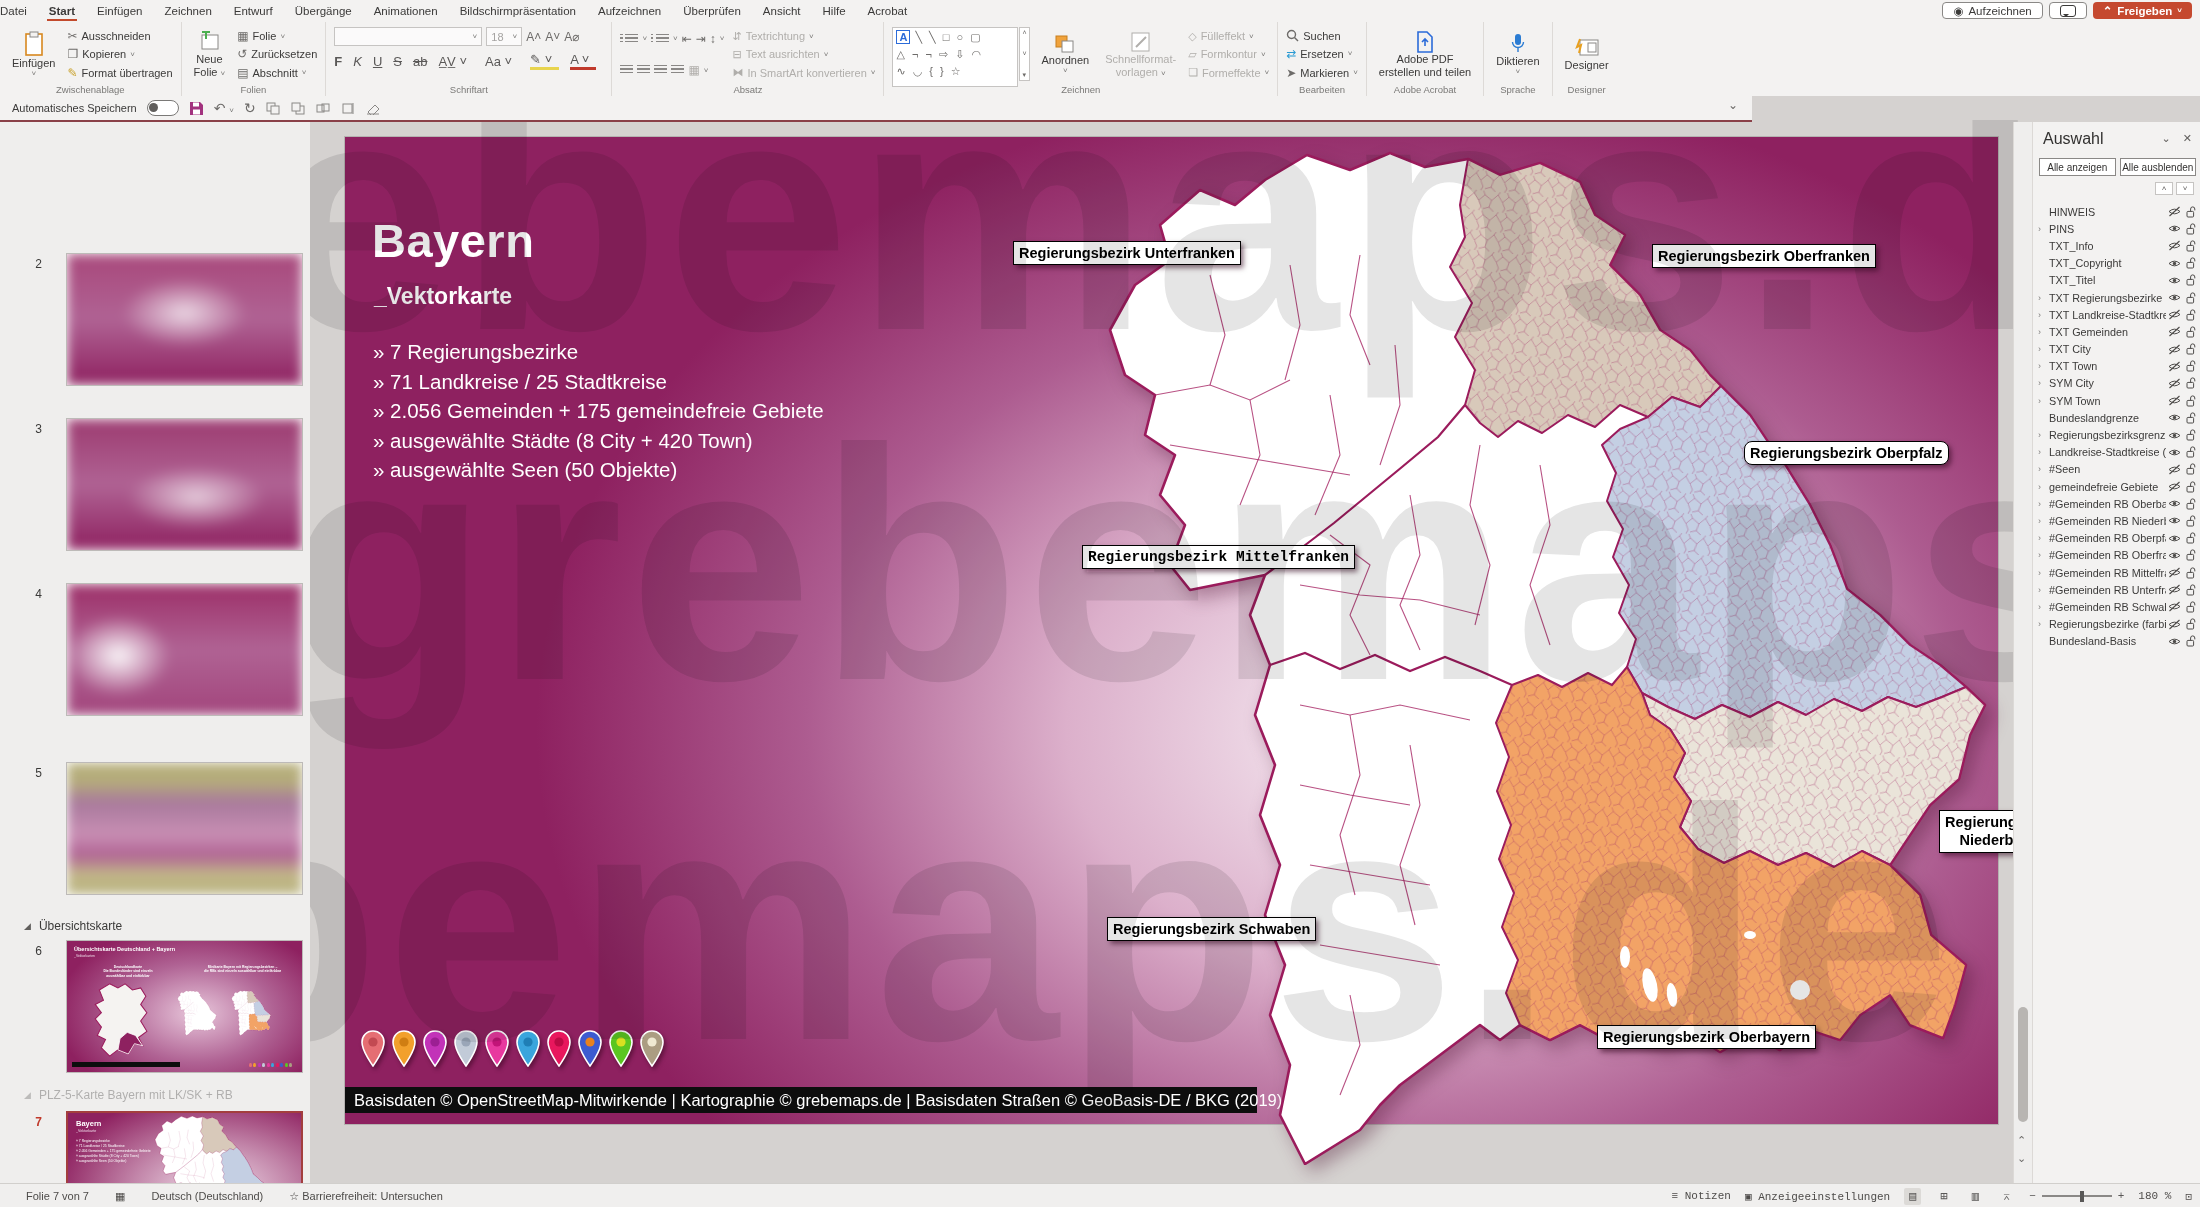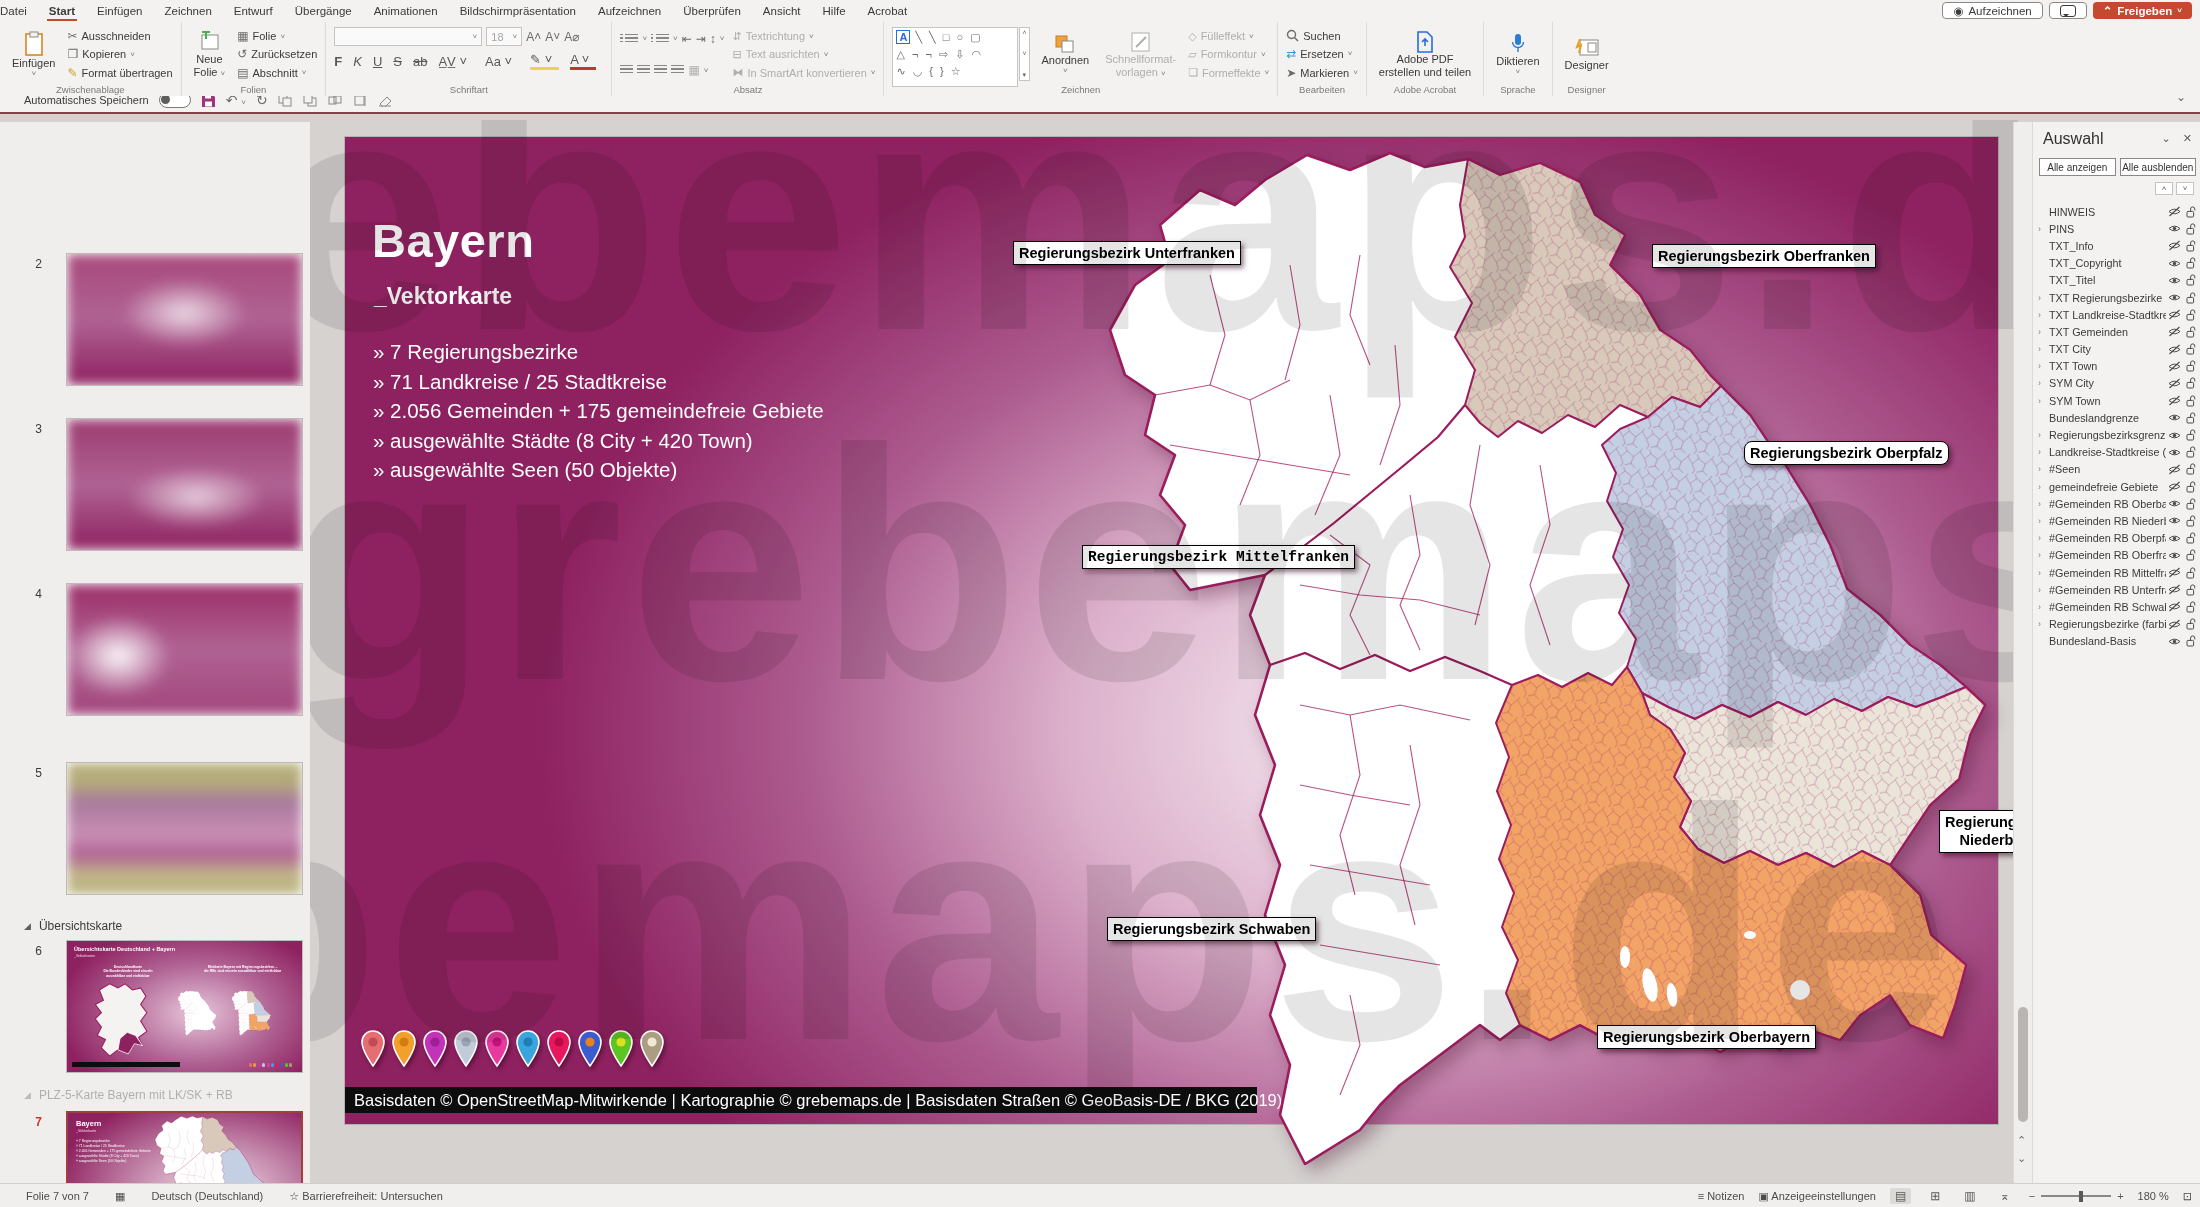--- a/index.html
+++ b/index.html
@@ -26,21 +26,21 @@
   .ictxt{font-size:12px;color:#6d6b69;}
   .fbox{border:1px solid #c6c4c2;background:#fbfafa;height:19px;box-sizing:border-box;color:#a5a3a1;font-size:11px;display:flex;align-items:center;padding:0 4px;justify-content:space-between;}
   .letterrow span{margin-right:7px;font-size:13px;color:#5a5857;}
   .lines{display:inline-block;width:13px;height:10px;background:repeating-linear-gradient(#8a8886 0 1.3px,transparent 1.3px 3.4px);}
   .lines.b{position:relative;margin-left:5px;}
   .lines.b::before{content:"";position:absolute;left:-5px;top:0;width:2.4px;height:10px;background:repeating-linear-gradient(#8a8886 0 1.3px,transparent 1.3px 3.4px);}
   .shapebox{border:1px solid #c6c4c2;background:#fff;width:118px;height:56px;font-size:11px;color:#6d6b69;padding:1px 3px;line-height:17px;letter-spacing:2px;}
   .shapebox .selA{color:#2b6bd9;border:1px solid #2b6bd9;padding:0 2px;font-weight:bold;letter-spacing:0;}
   .galarr{display:flex;flex-direction:column;justify-content:space-between;border:1px solid #c6c4c2;background:#fff;font-size:7px;color:#6d6b69;padding:1px 2px;height:54px;box-sizing:border-box;}
   
-  #qat{position:absolute;left:0;top:88px;width:2200px;height:26px;background:#f3f2f1;border-bottom:2px solid #8a4048;display:flex;align-items:center;gap:10px;padding-left:24px;box-sizing:border-box;z-index:28;}
+  #qat{position:absolute;left:0;top:96px;width:1752px;height:26px;background:#f3f2f1;border-bottom:2px solid #8a4048;display:flex;align-items:center;gap:10px;padding-left:12px;box-sizing:border-box;z-index:28;}
   #qat .lbl{font-size:11px;color:#3b3a39;}
   .toggle{width:30px;height:14px;border:1px solid #7a7977;border-radius:8px;position:relative;background:#fff;}
   .toggle::after{content:"";position:absolute;left:1.5px;top:1.5px;width:9px;height:9px;border-radius:50%;background:#605e5c;}
   .qic{font-size:14px;color:#6d6b69;}
   #ribcollapse{position:absolute;right:14px;top:2px;font-size:12px;color:#6d6b69;}
   
   #thumbs{position:absolute;left:0;top:122px;width:310px;height:1061px;background:#efeeed;z-index:20;}
   .tnum{position:absolute;left:22px;width:20px;text-align:right;font-size:12px;color:#3b3a39;}
   .tnum.sel{color:#c0392b;font-weight:bold;}
   .thumb{position:absolute;left:66px;width:237px;height:133px;background:#fff;border:1px solid #bdbab8;box-sizing:border-box;overflow:hidden;}
@@ -73,21 +73,21 @@
   #updown{display:flex;gap:3px;justify-content:flex-end;margin:6px 6px 0 0;}
   #updown span{border:1px solid #c6c4c2;background:#fff;font-size:8px;color:#605e5c;width:16px;text-align:center;padding:1px 0;}
   #layers{margin-top:8px;}
   .lrow{display:flex;align-items:center;height:17.2px;padding-left:5px;font-size:10.8px;color:#3b3a39;}
   .lrow .exp{width:9px;font-size:9px;color:#7a7977;}
   .lrow .lname{flex:1;white-space:nowrap;overflow:hidden;margin-left:2px;}
   .lrow .vis,.lrow .lock{width:17px;display:flex;justify-content:center;}
   
   #statusbar{position:absolute;left:0;top:1183px;width:2200px;height:24px;background:#f0efee;border-top:1px solid #d1cfcc;display:flex;align-items:center;font-size:11px;color:#4e4c4a;z-index:25;}
   #statusbar .sl{margin-left:26px;display:flex;gap:26px;align-items:center;}
-  #statusbar .sr{position:absolute;right:8px;display:flex;gap:14px;align-items:center;}
+  #statusbar .sr{position:absolute;right:8px;display:flex;gap:14px;align-items:center;font-family:Liberation Mono, monospace;}
   .viewic{font-size:12px;color:#5a5857;padding:1px 5px;}
   .viewic.on{background:#dcdad7;border-radius:2px;}
   #zoomslider{display:flex;align-items:center;gap:6px;color:#5a5857;}
   #zoomslider .track{width:70px;height:1.5px;background:#8a8886;position:relative;}
   #zoomslider .knob{position:absolute;left:38px;top:-4.5px;width:4px;height:11px;background:#5a5857;}
   
   #watermark{position:absolute;left:0;top:120px;width:2200px;height:1087px;overflow:hidden;z-index:10;pointer-events:none;mix-blend-mode:multiply;opacity:.16;color:#5a5a5a;font-weight:bold;}
   #watermark div{position:absolute;font-size:330px;white-space:nowrap;letter-spacing:6px;line-height:1;}
   #bottomcredit{position:absolute;left:677px;top:1172px;font-size:27px;font-weight:bold;color:#8e2a63;z-index:26;white-space:nowrap;
     text-shadow:-2px -2px 0 #fff,2px -2px 0 #fff,-2px 2px 0 #fff,2px 2px 0 #fff,0 -2px 0 #fff,0 2px 0 #fff,-2px 0 0 #fff,2px 0 0 #fff;}

